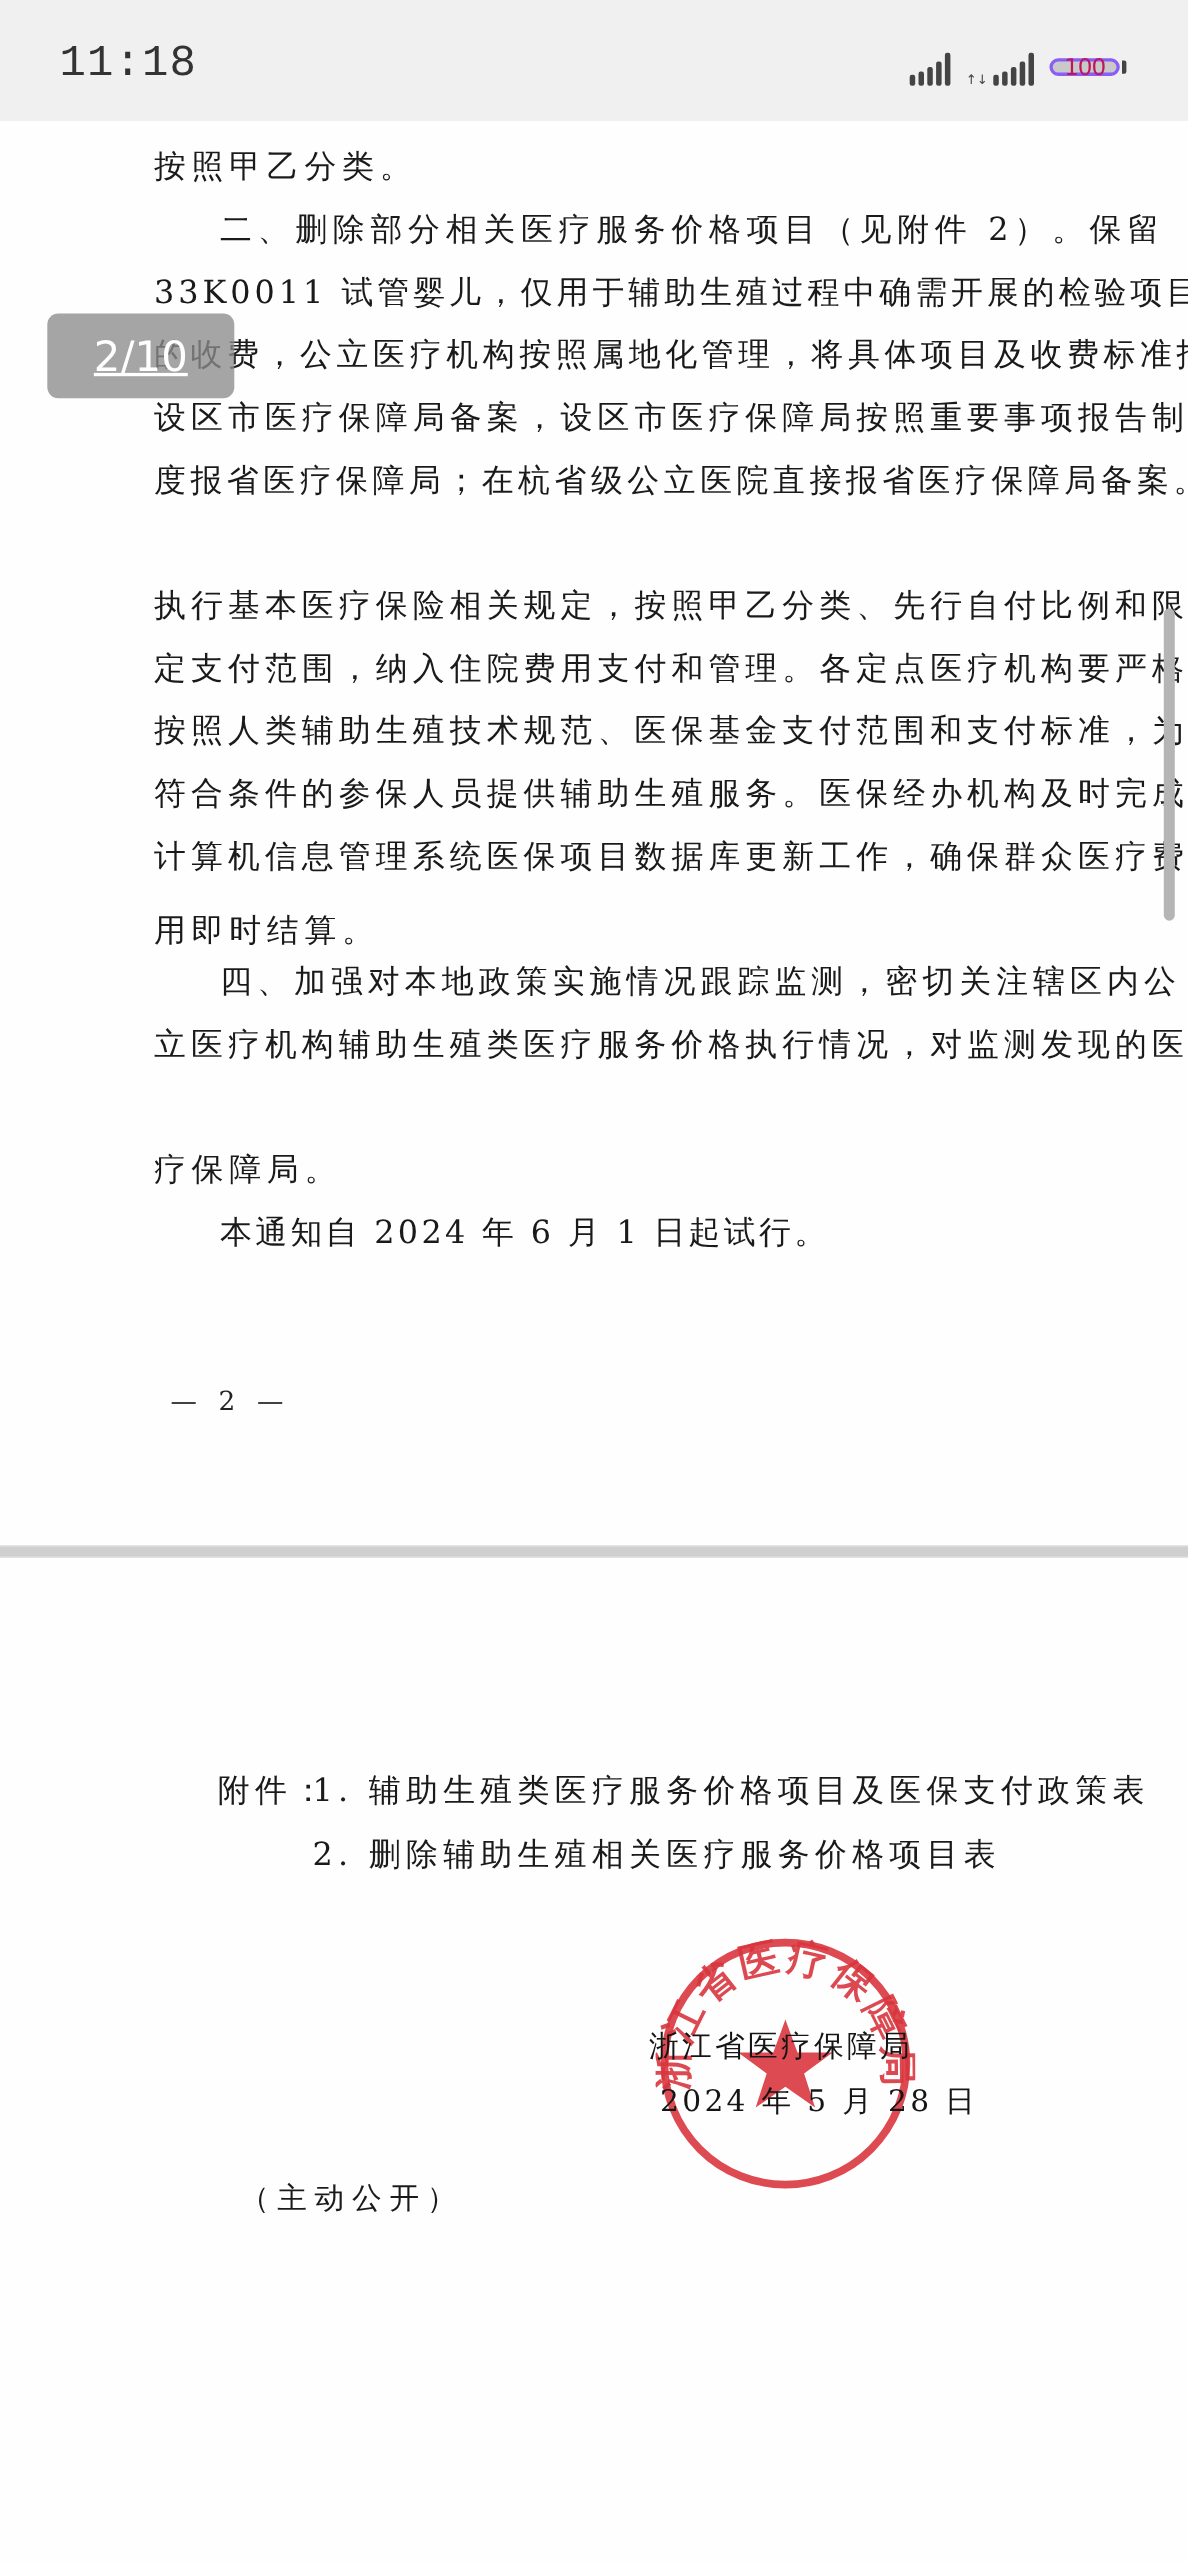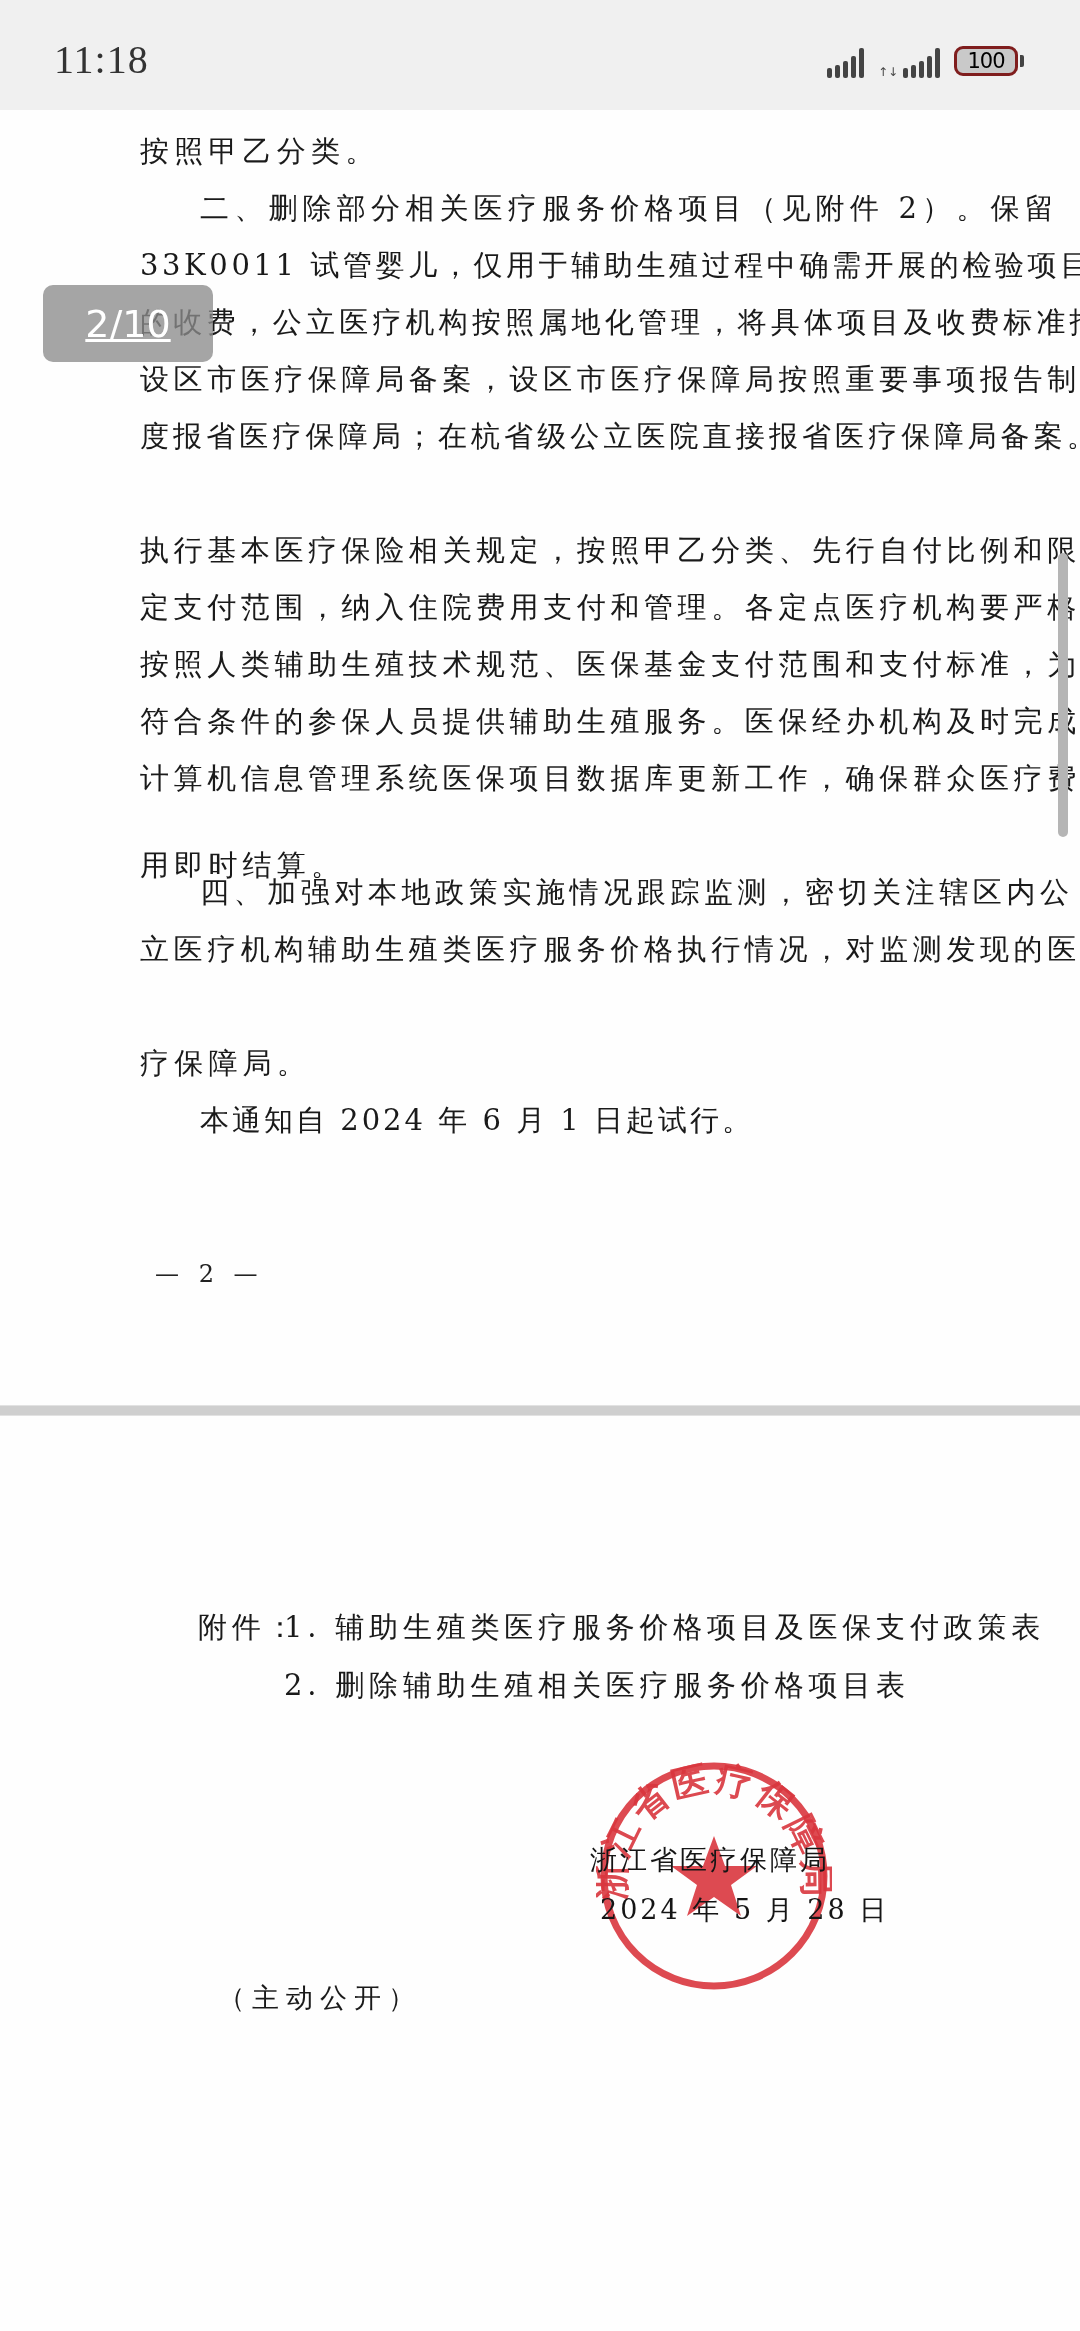--- a/index.html
+++ b/index.html
@@ -8,32 +8,32 @@
     background: #fefefe;
     font-family: "DejaVu Serif", "Liberation Serif", serif;
     color: #1a1a1a;
   }
   .status-bar {
     position: absolute; left: 0; top: 0; width: 1080px; height: 110px;
     background: #f0f0f0;
   }
   .status-time {
     position: absolute; left: 54px; top: 36px;
-    font-family: Liberation Serif, serif;
+    font-family: Liberation Mono, monospace;
     font-size: 40px; color: #333; letter-spacing: 1px;
   }
   .status-icons { position: absolute; right: 56px; top: 44px; height: 34px; display: flex; align-items: flex-end; gap: 14px; }
   .sig { display: flex; align-items: flex-end; gap: 3px; height: 32px; }
   .sig span { display: block; width: 5px; background: #444; border-radius: 2px; }
   .sig .arrows { width: auto; background: none; font-size: 12px; color: #444; font-family: "DejaVu Sans", sans-serif; line-height: 12px; margin-right: 2px; }
   .battery { display: flex; align-items: center; height: 34px; }
   .battery-body {
-    width: 64px; height: 30px; border: 3px solid #7f1d1d; border-radius: 9px;
+    width: 64px; height: 16px; border: 3px solid #8b5cf6; border-radius: 9px;
     background: #c9c9c9; box-sizing: border-box;
-    font-family: "DejaVu Sans", "Liberation Sans", sans-serif; font-size: 21px; color: #000000;
+    font-family: "DejaVu Sans", "Liberation Sans", sans-serif; font-size: 21px; color: #be185d;
     display: flex; align-items: center; justify-content: center; letter-spacing: -1px;
   }
   .battery-tip { width: 4px; height: 12px; background: #444; border-radius: 0 2px 2px 0; margin-left: 2px; }
 
   .page { position: absolute; left: 0; width: 1080px; }
   .page1 { top: 110px; height: 1295px; }
   .line {
     position: absolute; left: 140px; font-size: 29px; white-space: nowrap; letter-spacing: 5.2px;
   }
   .indent { left: 200px; }
@@ -97,21 +97,21 @@
   <div class="line" style="top:136px; letter-spacing:3.6px">33K0011 试管婴儿，仅用于辅助生殖过程中确需开展的检验项目</div>
   <div class="line" style="top:193px; letter-spacing:4.2px">的收费，公立医疗机构按照属地化管理，将具体项目及收费标准报</div>
   <div class="line" style="top:250px; letter-spacing:4.6px">设区市医疗保障局备案，设区市医疗保障局按照重要事项报告制</div>
   <div class="line" style="top:307px; letter-spacing:4.1px">度报省医疗保障局；在杭省级公立医院直接报省医疗保障局备案。</div>
 
   <div class="line" style="top:421px; letter-spacing:4.6px">执行基本医疗保险相关规定，按照甲乙分类、先行自付比例和限</div>
   <div class="line" style="top:478px; letter-spacing:4.6px">定支付范围，纳入住院费用支付和管理。各定点医疗机构要严格</div>
   <div class="line" style="top:535px; letter-spacing:4.6px">按照人类辅助生殖技术规范、医保基金支付范围和支付标准，为</div>
   <div class="line" style="top:592px; letter-spacing:4.6px">符合条件的参保人员提供辅助生殖服务。医保经办机构及时完成</div>
   <div class="line" style="top:649px; letter-spacing:4.6px">计算机信息管理系统医保项目数据库更新工作，确保群众医疗费</div>
-  <div class="line" style="top:736px">用即时结算。</div>
+  <div class="line" style="top:716px">用即时结算。</div>
 
   <div class="line" style="top:820px; letter-spacing:4.6px">立医疗机构辅助生殖类医疗服务价格执行情况，对监测发现的医</div>
   <div class="line indent" style="top:763px; letter-spacing:4.6px">四、加强对本地政策实施情况跟踪监测，密切关注辖区内公</div>
   <div class="line" style="top:934px">疗保障局。</div>
 
   <div class="line indent" style="top:991px; letter-spacing:3px">本通知自 2024 年 6 月 1 日起试行。</div>
 
   <div class="page-number" style="top:1150px">— 2 —</div>
 </div>
 

